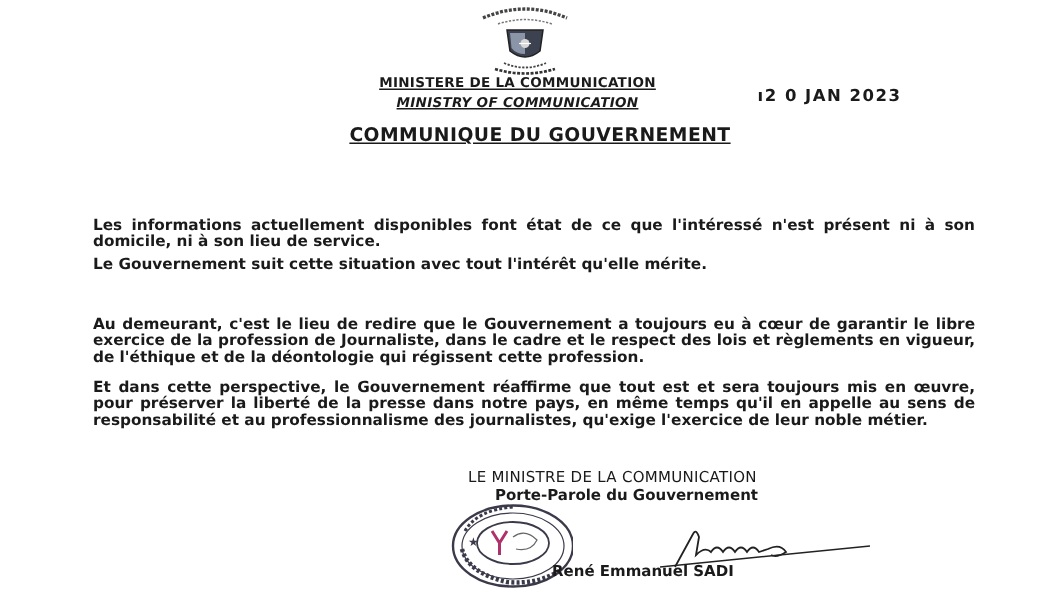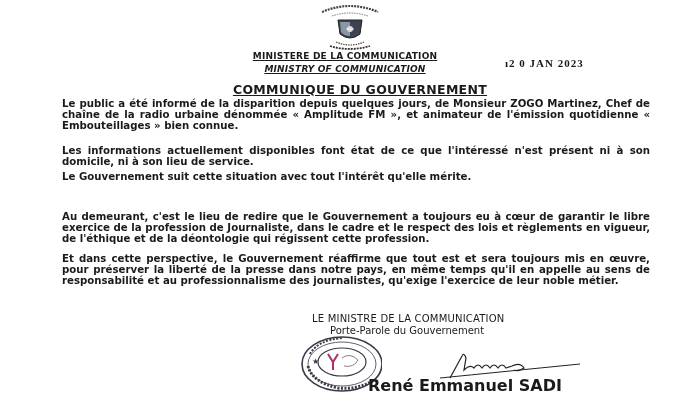--- a/index.html
+++ b/index.html
@@ -4,29 +4,29 @@
 <style>
   html, body { margin:0; padding:0; }
   body { width:700px; height:400px; background:#ffffff; position:relative; overflow:hidden;
          font-family:"DejaVu Sans", sans-serif; color:#1a1a1a; }
   .page { position:absolute; left:0; top:0; width:700px; height:308px; }
   .emblem { position:absolute; left:300px; top:2px; width:100px; height:50px; }
   .ministry-fr, .ministry-en { position:absolute; left:0; width:700px; text-align:center;
          font-size:9px; font-weight:bold; text-decoration:underline; letter-spacing:0.2px; }
   .ministry-fr { top:51px; left:-5px; }
   .ministry-en { top:64px; left:-5px; font-style:italic; }
-  .date { position:absolute; left:505px; top:57px; font-size:11px; font-weight:bold; letter-spacing:1px;font-family:Liberation Serif, serif; }
+  .date { position:absolute; left:505px; top:57px; font-size:11px; font-weight:bold; letter-spacing:1px; }
   .title { position:absolute; left:0; width:700px; top:82px; text-align:center; font-size:12.5px;
            font-weight:bold; text-decoration:underline; letter-spacing:0.3px; left:10px; }
   .block { position:absolute; left:62px; width:224px; font-size:10.2px; line-height:10.9px;
            text-align:justify; font-weight:600; }
   .block { width:224px; }
   .sig-title { position:absolute; left:312px; top:313px; font-size:10px; font-weight:normal; letter-spacing:0.2px; }
-  .sig-sub { position:absolute; left:330px; top:325px; font-size:10px; font-weight:400; }
-  .sig-name { position:absolute; left:368px; top:376px; font-size:16px; font-weight:600; }
+  .sig-sub { position:absolute; left:330px; top:325px; font-size:10px; font-weight:700; }
+  .sig-name { position:absolute; left:368px; top:376px; font-size:10px; font-weight:600; }
   .stamp { position:absolute; left:298px; top:332px; width:84px; height:60px; }
   .signature { position:absolute; left:440px; top:350px; width:150px; height:30px; }
 </style>
 </head>
 <body>
 
 <div class="page">
 
   <svg class="emblem" viewBox="0 0 100 50">
     <path d="M22 10 Q50 -2 78 10" fill="none" stroke="#444" stroke-width="2.2" stroke-dasharray="2 1"></path>
@@ -38,21 +38,20 @@
     <path d="M36 40 Q50 46 64 40" fill="none" stroke="#444" stroke-width="1.2" stroke-dasharray="1.5 1"></path>
     <path d="M30 44 Q50 50 70 44" fill="none" stroke="#333" stroke-width="1.8" stroke-dasharray="2 1"></path>
   </svg>
 
   <div class="ministry-fr">MINISTERE DE LA COMMUNICATION</div>
   <div class="ministry-en">MINISTRY OF COMMUNICATION</div>
   <div class="date">ı2 0  JAN 2023</div>
 
   <div class="title">COMMUNIQUE DU GOUVERNEMENT</div>
 
-  <div class="block" style="top:99px;width:588px;">Le public a été informé de la disparition depuis quelques jours, de Monsieur ZOGO Martinez, Chef de chaîne de la radio urbaine dénommée « Amplitude FM », et animateur de l'émission quotidienne « Embouteillages » bien connue.</div>
   <div class="block" style="top:172px;width:588px;">Le Gouvernement suit cette situation avec tout l'intérêt qu'elle mérite.</div>
   <div class="block" style="top:146px;width:588px;">Les informations actuellement disponibles font état de ce que l'intéressé n'est présent ni à son domicile, ni à son lieu de service.</div>
   <div class="block" style="top:212px;width:588px;">Au demeurant, c'est le lieu de redire que le Gouvernement a toujours eu à cœur de garantir le libre exercice de la profession de Journaliste, dans le cadre et le respect des lois et règlements en vigueur, de l'éthique et de la déontologie qui régissent cette profession.</div>
   <div class="block" style="top:254px;width:588px;">Et dans cette perspective, le Gouvernement réaffirme que tout est et sera toujours mis en œuvre, pour préserver la liberté de la presse dans notre pays, en même temps qu'il en appelle au sens de responsabilité et au professionnalisme des journalistes, qu'exige l'exercice de leur noble métier.</div>
 
   <div class="sig-title">LE MINISTRE DE LA COMMUNICATION</div>
   <div class="sig-sub">Porte-Parole du Gouvernement</div>
 
   <svg class="stamp" viewBox="0 0 84 60">
     <ellipse cx="44" cy="32" rx="40" ry="27" fill="none" stroke="#3a3a4a" stroke-width="1.6"></ellipse>

